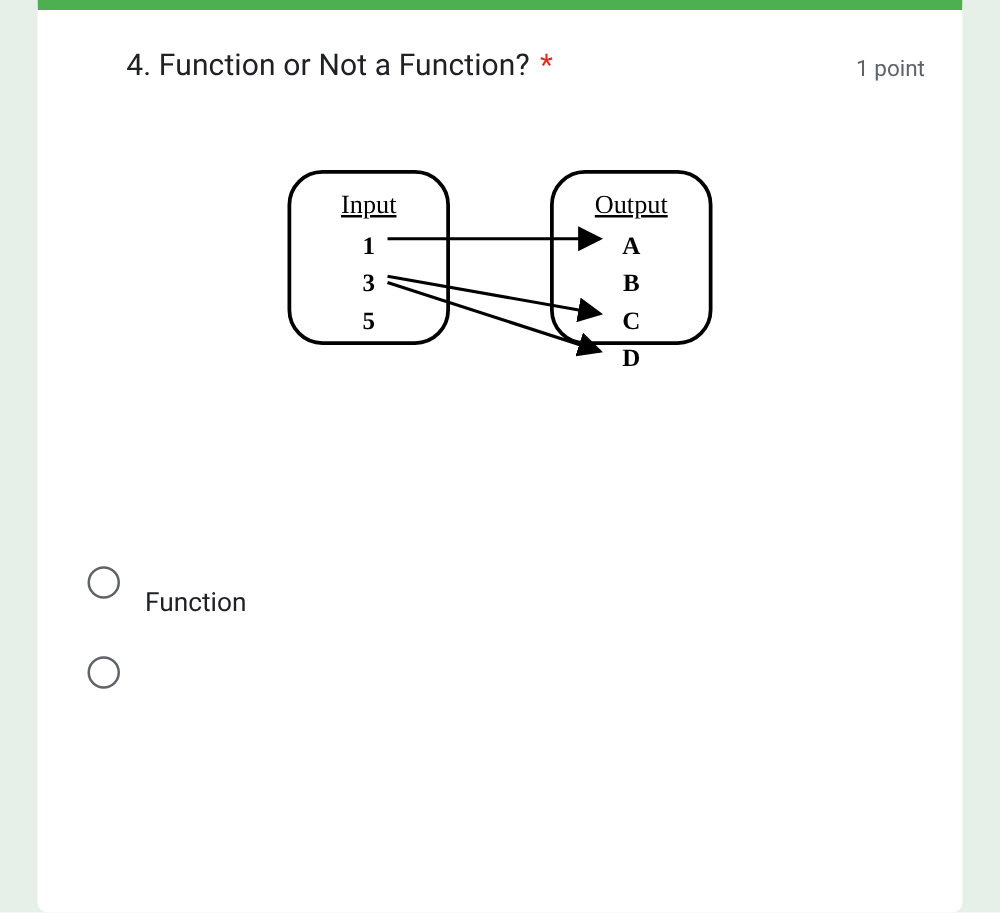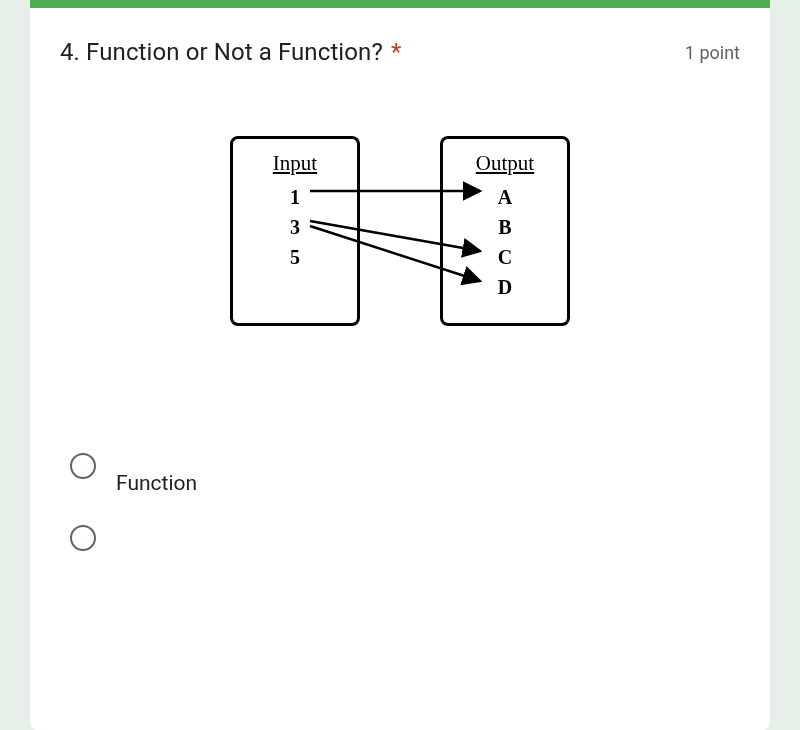--- a/index.html
+++ b/index.html
@@ -20,22 +20,23 @@
       background: #fff;
       width: 740px;
       border-radius: 0 0 8px 8px;
       padding: 30px 30px 40px 30px;
       border-top: 8px solid #4caf50;
       position: relative;
     }
     .header-row {
       display: flex;
       justify-content: space-between;
-      align-items: flex-start;
+      align-items: flex-end;
       margin-bottom: 70px;
+      margin-left: 41px;
     }
     .question-title {
       font-size: 24px;
       color: #202124;
       font-weight: 400;
       letter-spacing: 0.1px;
     }
     .required-star {
       color: #d93025;
       margin-left: 2px;
@@ -52,23 +53,23 @@
       margin-bottom: 100px;
     }
     .diagram {
       position: relative;
       width: 360px;
       height: 200px;
     }
     .box {
       position: absolute;
       border: 3px solid #000;
-      border-radius: 8px;
+      border-radius: 28px;
       width: 130px;
-      height: 190px;
+      height: 140px;
       background: #fff;
       text-align: center;
       padding-top: 12px;
     }
     .box-left {
       left: 10px;
       top: 0;
     }
     .box-right {
       right: 10px;

